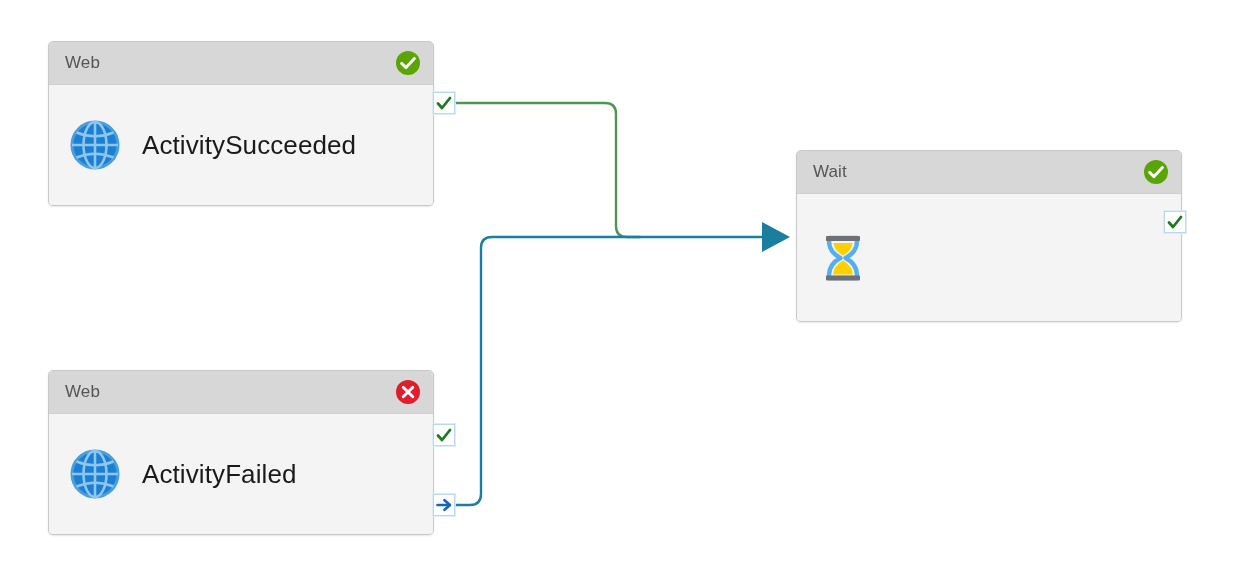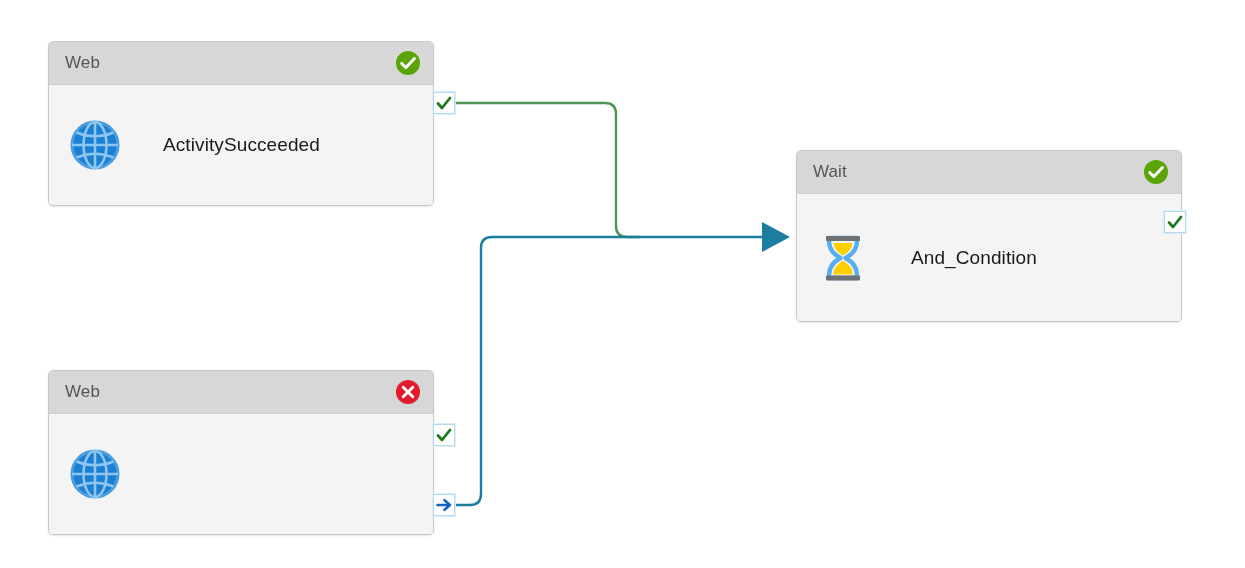--- a/index.html
+++ b/index.html
@@ -74,23 +74,23 @@
     padding-left: 18px;
     box-sizing: border-box;
   }
   .node-icon {
     flex: 0 0 auto;
     width: 56px;
     height: 56px;
     display: block;
   }
   .node-label {
-    font-size: 19px;
+    font-size: 26px;
     color: #1a1a1a;
-    margin-left: 40px;
+    margin-left: 19px;
     white-space: nowrap;
     letter-spacing: 0.1px;
   }
 
   
   .port {
     position: absolute;
     width: 22px;
     height: 22px;
     box-sizing: border-box;
@@ -152,20 +152,21 @@
     <div class="node-body">
       <svg class="node-icon" viewBox="0 0 56 56">
         <ellipse cx="28" cy="28" rx="23" ry="23" fill="#1b7fd3"></ellipse>
         <ellipse cx="28" cy="28" rx="23" ry="23" fill="none" stroke="#4a9ee0" stroke-width="3"></ellipse>
         <ellipse cx="28" cy="28" rx="11.5" ry="23" fill="none" stroke="#8ec6ef" stroke-width="2.6"></ellipse>
         <line x1="5" y1="28" x2="51" y2="28" stroke="#8ec6ef" stroke-width="2.6"></line>
         <path d="M9.5 15.5 Q28 23 46.5 15.5" fill="none" stroke="#8ec6ef" stroke-width="2.6"></path>
         <path d="M9.5 40.5 Q28 33 46.5 40.5" fill="none" stroke="#8ec6ef" stroke-width="2.6"></path>
         <line x1="28" y1="5" x2="28" y2="51" stroke="#8ec6ef" stroke-width="2.6"></line>
       </svg>
+      <span class="node-label">ActivityFailed</span>
     </div>
   </div>
   <div class="port" id="port-1-0" style="left: 433px; top: 424px;">
     <svg width="18" height="18" viewBox="0 0 18 18">
       <path d="M3 9.5 L7 14 L15 4" fill="none" stroke="#1f7a1f" stroke-width="2.8" stroke-linecap="round" stroke-linejoin="round"></path>
     </svg>
   </div>
   <div class="port" id="port-1-1" style="left: 433px; top: 494px;">
     <svg width="18" height="18" viewBox="0 0 18 18">
       <line x1="2.5" y1="9" x2="14" y2="9" stroke="#1565c0" stroke-width="2.6" stroke-linecap="round"></line>
@@ -182,21 +183,20 @@
       </svg>
     </div>
     <div class="node-body">
       <svg class="node-icon" viewBox="0 0 56 56">
         <path d="M14 8 H42 V11 Q42 22 30.5 28 Q42 34 42 45 V48 H14 V45 Q14 34 25.5 28 Q14 22 14 11 Z" fill="none" stroke="#56aef2" stroke-width="4.4" stroke-linejoin="round"></path>
         <path d="M18.5 13 H37.5 Q37 20.5 28 25.5 Q19 20.5 18.5 13 Z" fill="#ffd000"></path>
         <path d="M28 30.5 Q37.5 36 38 44.5 H18 Q18.5 36 28 30.5 Z" fill="#ffd000"></path>
         <rect x="11" y="6" width="34" height="5" rx="1" fill="#6d7175"></rect>
         <rect x="11" y="45.5" width="34" height="5" rx="1" fill="#6d7175"></rect>
       </svg>
-      <span class="node-label">And_Condition</span>
     </div>
   </div>
   <div class="port" id="port-2-0" style="left: 1164px; top: 211px;">
     <svg width="18" height="18" viewBox="0 0 18 18">
       <path d="M3 9.5 L7 14 L15 4" fill="none" stroke="#1f7a1f" stroke-width="2.8" stroke-linecap="round" stroke-linejoin="round"></path>
     </svg>
   </div>
 
 </div>
 

